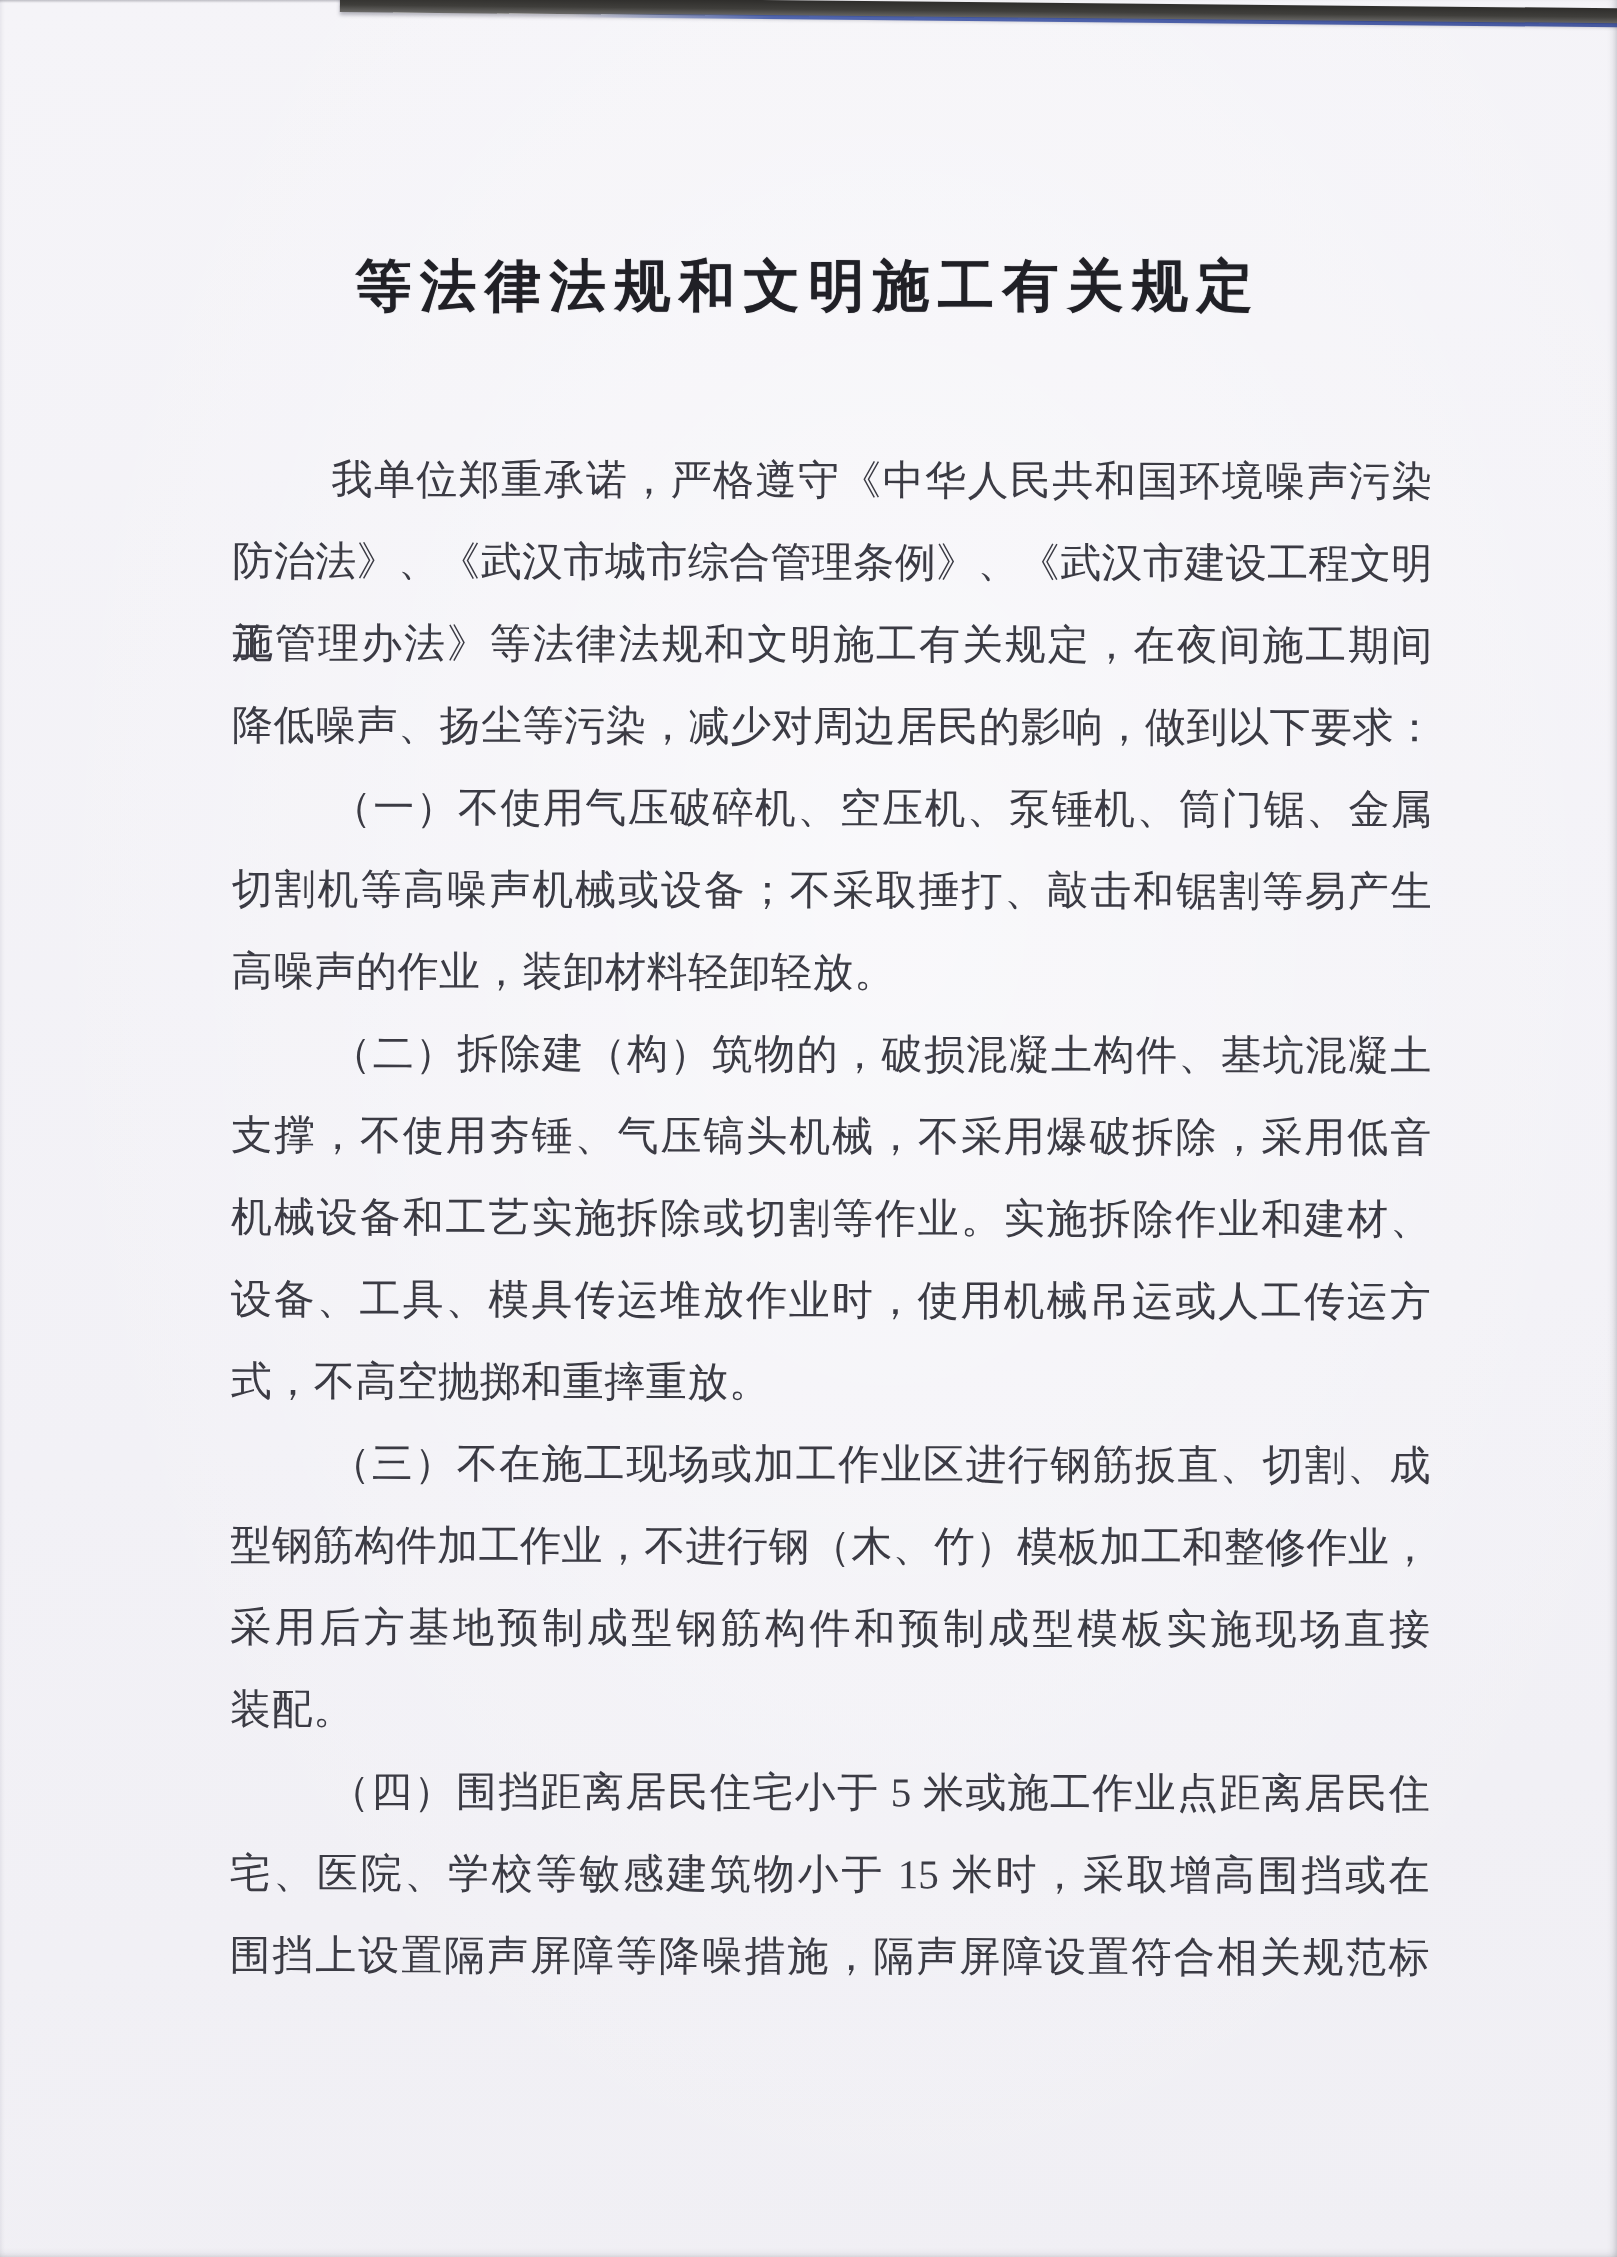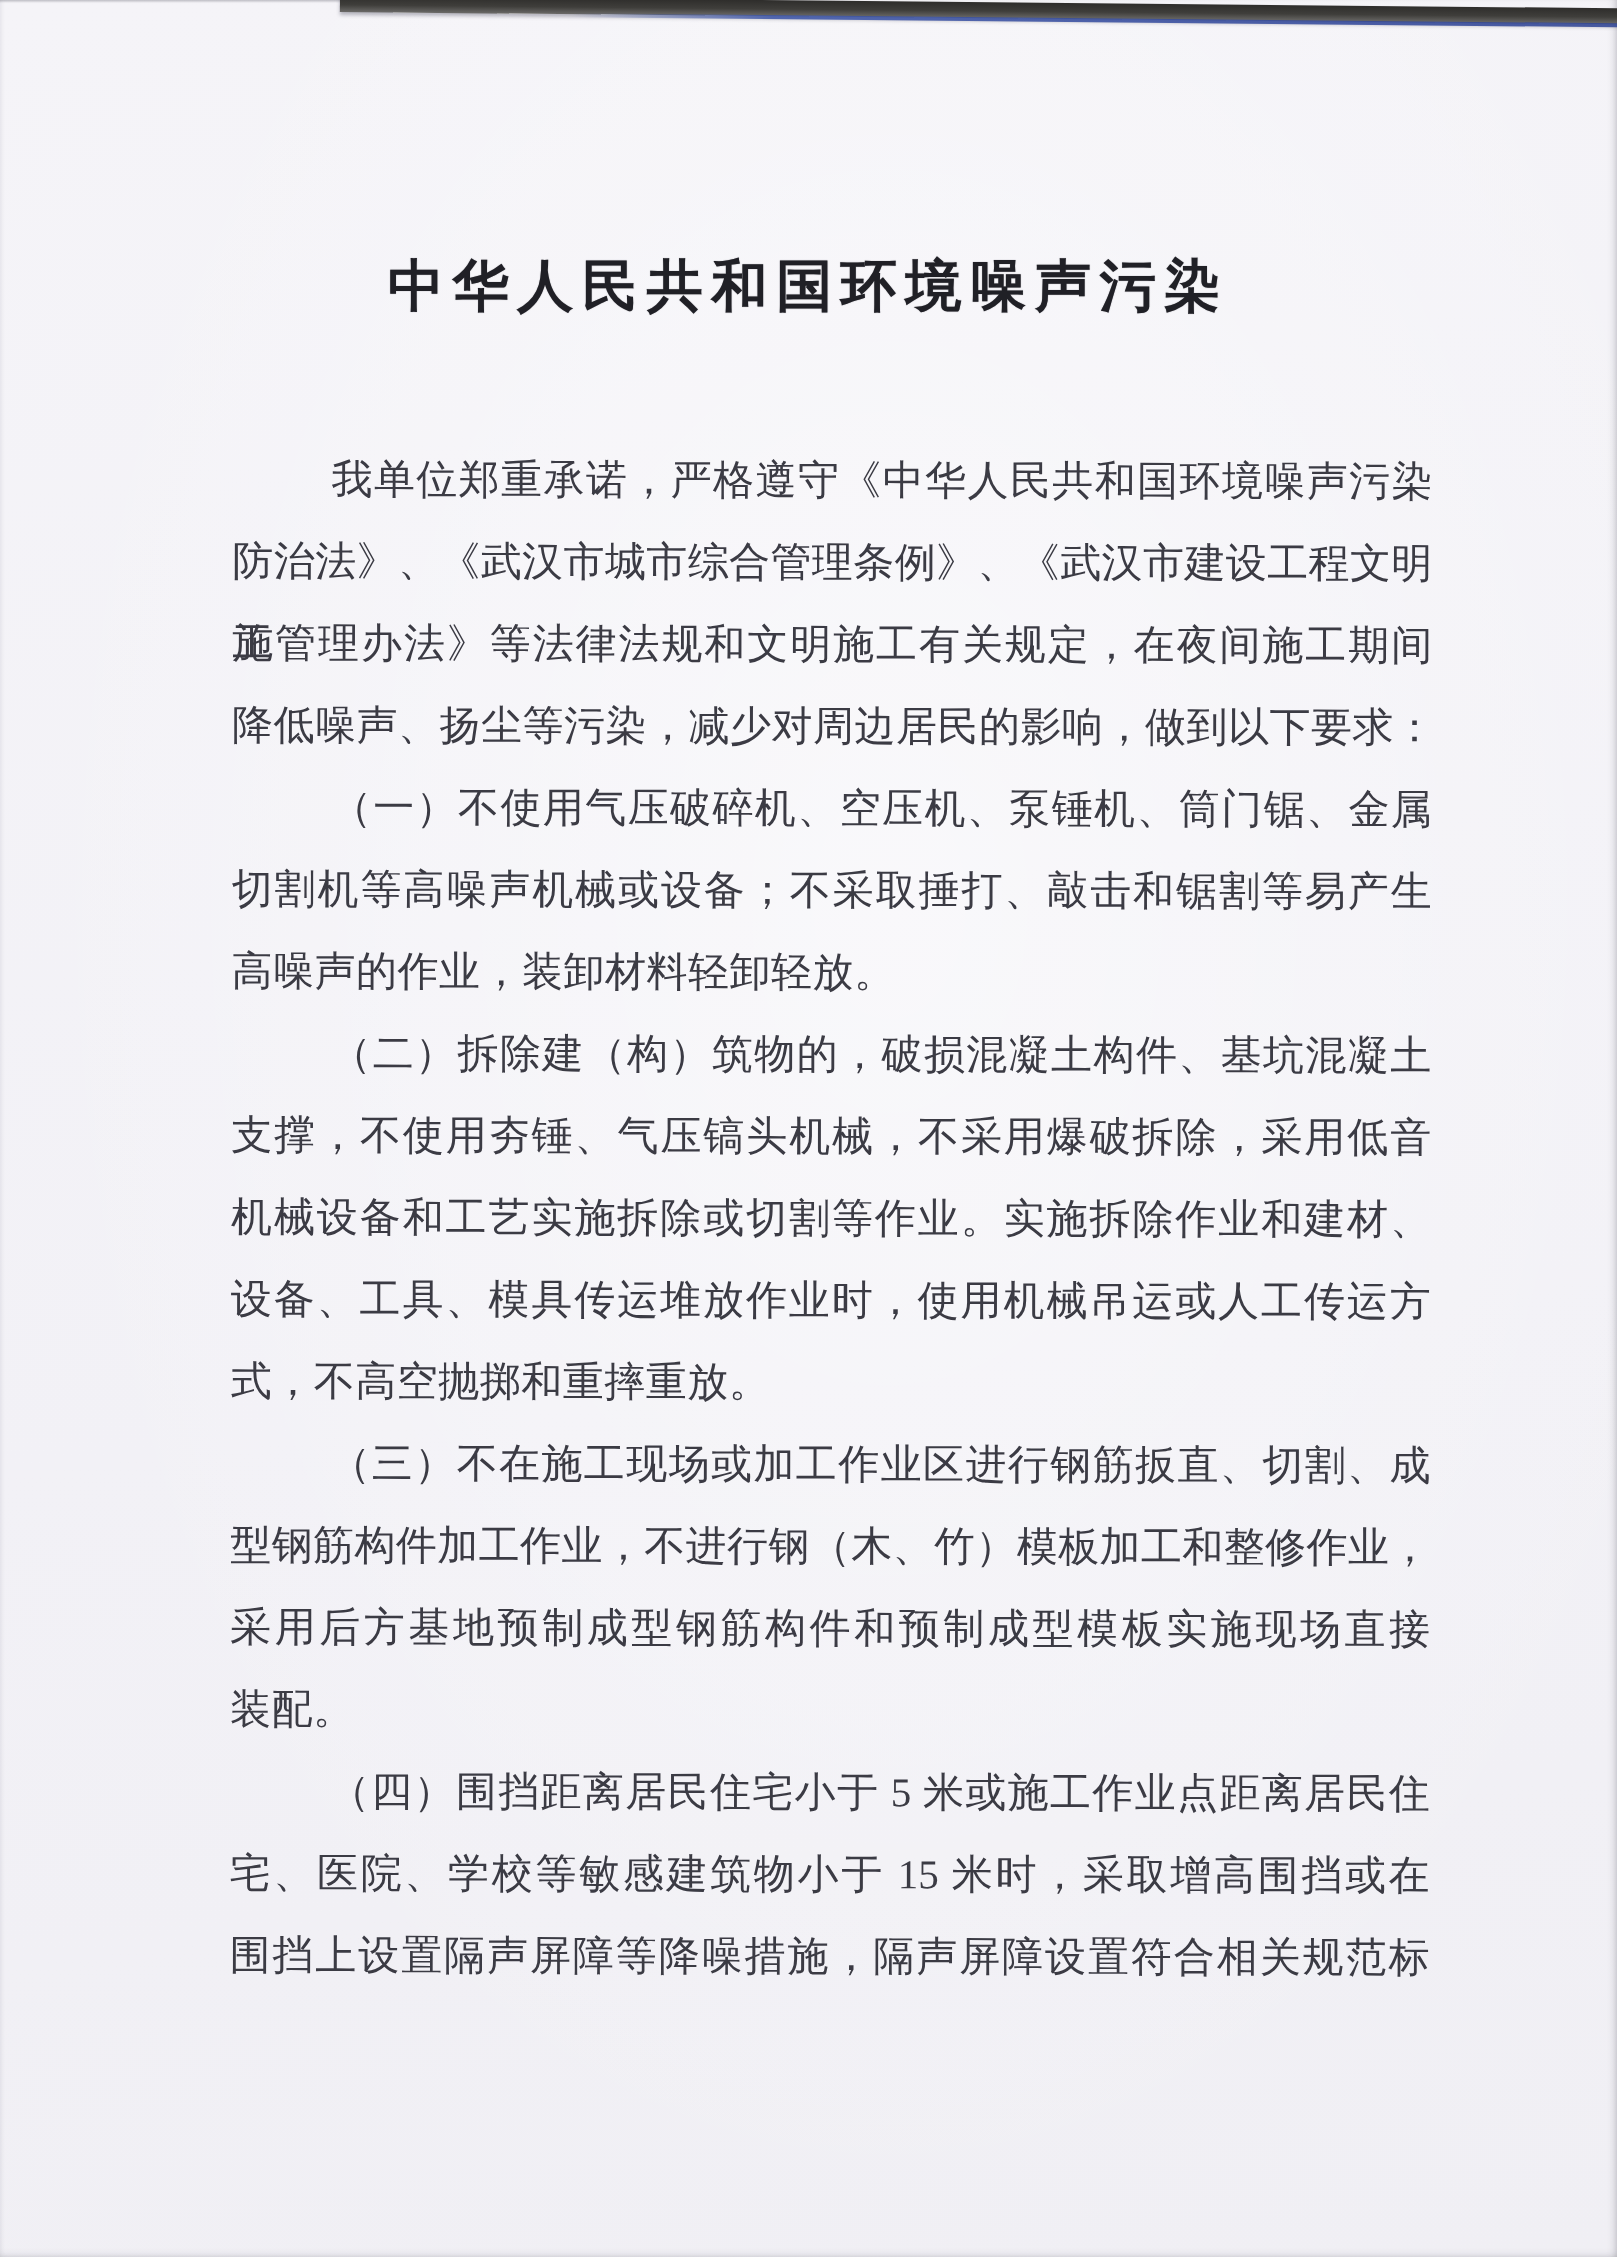--- a/index.html
+++ b/index.html
@@ -103,21 +103,21 @@
 
 <div class="page">
 
   <div class="edge-top-left"></div>
 
   <div class="scan-strip">
     <div class="strip-dark"></div>
     <div class="strip-blue"></div>
   </div>
 
-  <h1 class="title">中华人民共和国环境噪声污染</h1>
+  <h1 class="title">等法律法规和文明施工有关规定</h1>
 
   <div class="doc-body">
     <div class="line justify indent">我单位郑重承诺，严格遵守《中华人民共和国环境噪声污染</div>
     <div class="line justify">防治法》、《武汉市城市综合管理条例》、《武汉市建设工程文明施</div>
     <div class="line justify">工管理办法》等法律法规和文明施工有关规定，在夜间施工期间</div>
     <div class="line">降低噪声、扬尘等污染，减少对周边居民的影响，做到以下要求：</div>
     <div class="line justify indent">（一）不使用气压破碎机、空压机、泵锤机、筒门锯、金属</div>
     <div class="line justify">切割机等高噪声机械或设备；不采取捶打、敲击和锯割等易产生</div>
     <div class="line">高噪声的作业，装卸材料轻卸轻放。</div>
     <div class="line justify indent">（二）拆除建（构）筑物的，破损混凝土构件、基坑混凝土</div>

